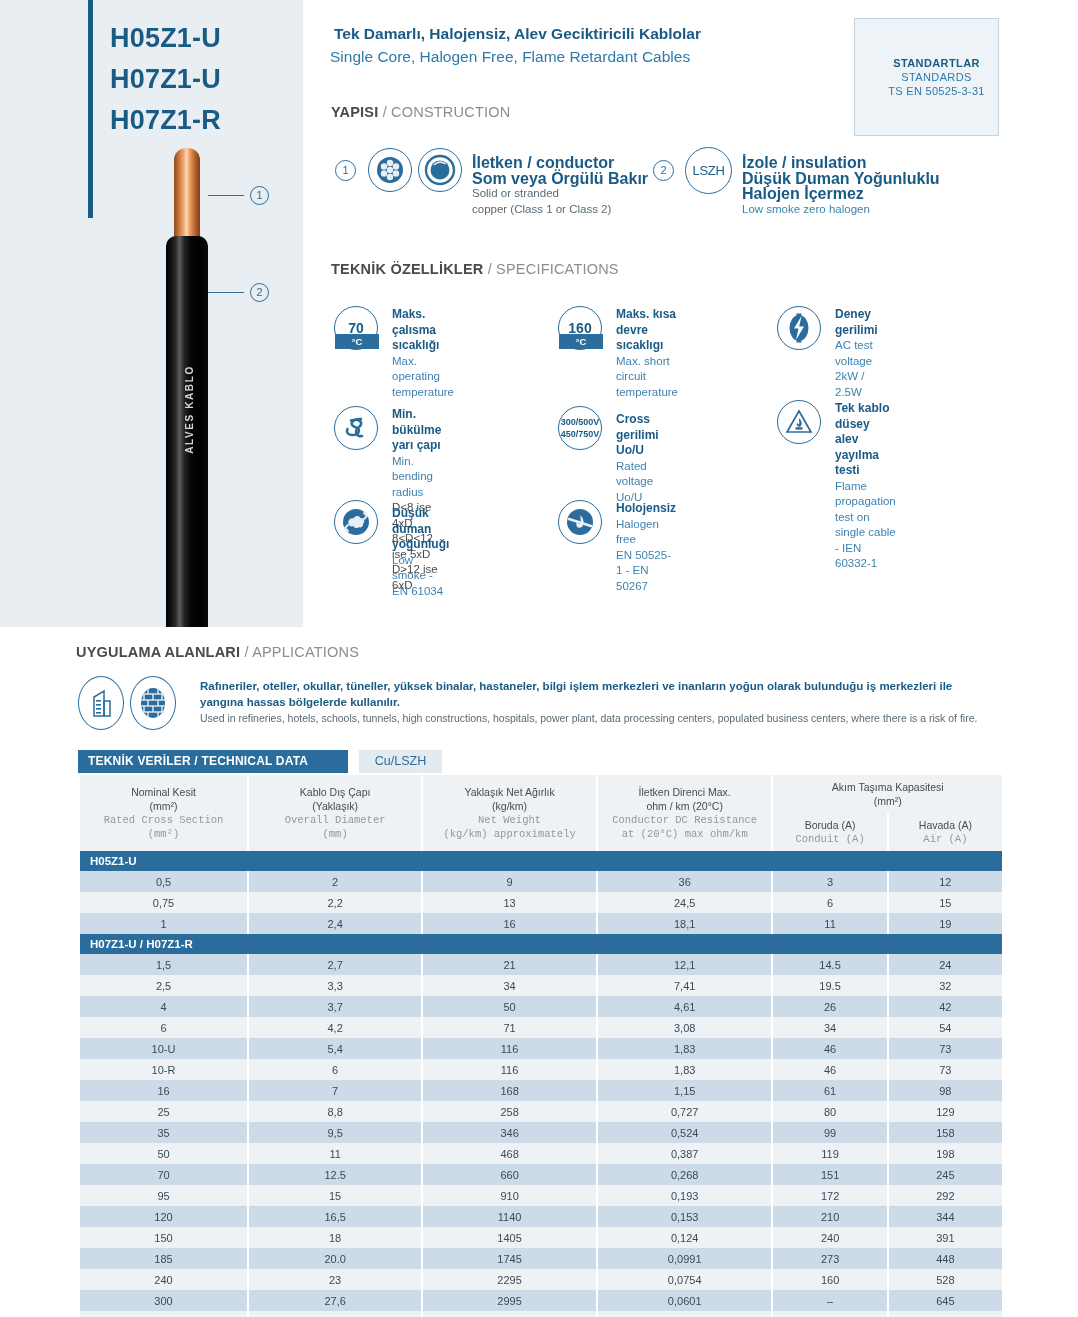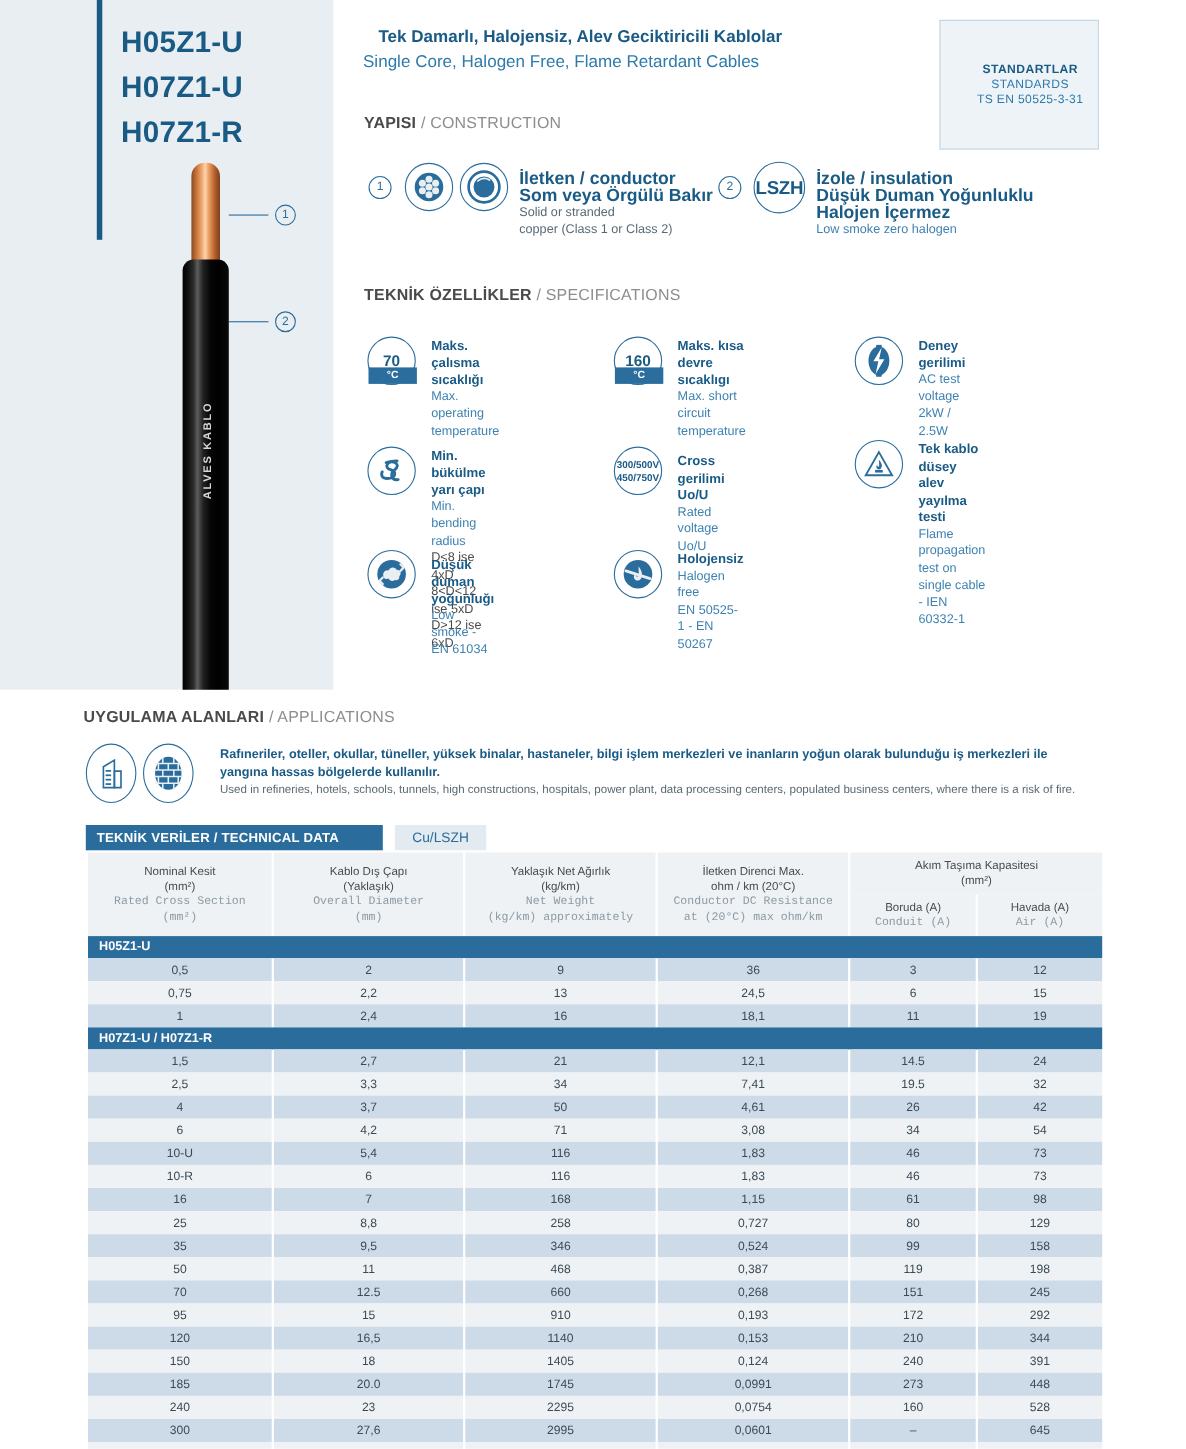--- a/index.html
+++ b/index.html
@@ -56,21 +56,21 @@
   }
   #co1 { left: 208px; top: 186px; }
   #co1 .lead { left: 0; top: 9px; width: 36px; }
   #co1 .bubble { left: 42px; top: 0; }
   #co2 { left: 208px; top: 283px; }
   #co2 .lead { left: 0; top: 9px; width: 36px; }
   #co2 .bubble { left: 42px; top: 0; }
 
   
   .title-tr {
-    position: absolute; left: 344px; top: 25px;
+    position: absolute; left: 334px; top: 25px;
     font-size: 15.5px; font-weight: bold; color: #1a5b86;
   }
   .title-en {
     position: absolute; left: 330px; top: 48px;
     font-size: 15.5px; color: #2e7aab; font-weight: normal;
   }
   .standards-box {
     position: absolute; left: 854px; top: 18px; width: 145px; height: 118px;
     border: 1px solid #c3d4e0; background: #eef3f7;
     text-align: center; padding-top: 38px; padding-left: 20px;
@@ -90,21 +90,21 @@
     border: 1px solid #2b6d9c; color: #2b6d9c; font-size: 11px;
     line-height: 19px; text-align: center;
   }
   .ico-ring {
     position: absolute; width: 44px; height: 44px; border-radius: 50%;
     border: 1.4px solid #2b6d9c; display: flex; align-items: center; justify-content: center;
   }
   .ico-lszh {
     position: absolute; width: 47px; height: 47px; border-radius: 50%;
     border: 1.4px solid #2b6d9c; display: flex; align-items: center; justify-content: center;
-    font-size: 17px; font-weight: bold; color: #1a5b86; letter-spacing: -.3px;
+    font-size: 13px; font-weight: normal; color: #1a5b86; letter-spacing: -.3px;
   }
   .txt-block { position: absolute; line-height: 15.5px; }
   .txt-block .b  { font-size: 16px; font-weight: bold; color: #1a5b86; }
   .txt-block .n  { font-size: 11.5px; color: #3d82b0; font-weight: normal; }
   .txt-block .g  { font-size: 11.5px; color: #5a6a74; font-weight: normal; }
 
   
   .spec { position: absolute; }
   .spec .circle {
     position: absolute; left: 0; top: 0; width: 44px; height: 44px;

